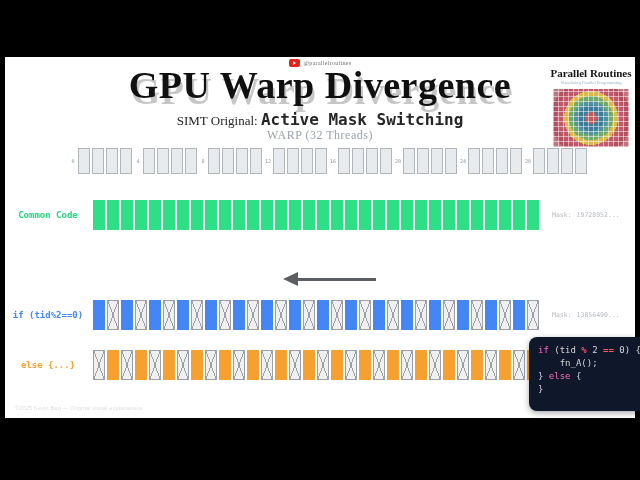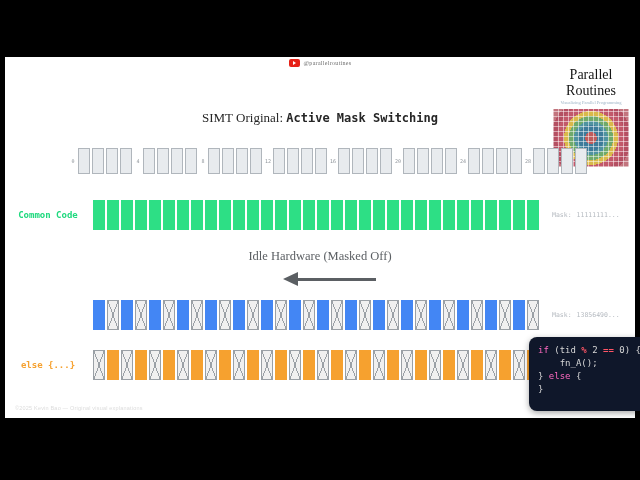--- a/index.html
+++ b/index.html
@@ -14,27 +14,27 @@
   .yt-tri{position:absolute;left:4px;top:2px;width:0;height:0;border-left:3px solid #fff;
           border-top:2px solid transparent;border-bottom:2px solid transparent;}
   .yt-handle{font-size:6px;color:#6e6e6e;letter-spacing:.3px;}
 
   
   .title{position:absolute;top:9px;left:0;width:100%;margin:0;text-align:center;
          font-size:38px;line-height:38px;font-weight:700;color:#101010;letter-spacing:.5px;
          text-shadow:2px 6px 0 #c6c6c6;}
   .subtitle{position:absolute;top:53px;left:0;width:100%;text-align:center;
             font-size:13px;color:#262626;}
-  .sub-mono{font-family:"DejaVu Sans Mono",monospace;font-size:12px;font-weight:700;}
+  .sub-mono{font-family:"DejaVu Sans Mono",monospace;font-size:16px;font-weight:700;}
   .warp-label{position:absolute;top:71px;left:0;width:100%;text-align:center;
               font-size:12px;color:#98a2ac;letter-spacing:.5px;}
 
   
   .brand{position:absolute;left:538px;top:10px;width:96px;text-align:center;}
-  .brand-name{font-size:14px;font-weight:400;color:#151515;}
+  .brand-name{font-size:11px;font-weight:700;color:#151515;}
   .brand-tag{font-size:4.5px;color:#9db4c6;margin-top:1px;}
   .brand-mosaic{width:76px;height:58px;margin:4px auto 0;
     background:
       repeating-linear-gradient(0deg, rgba(255,255,255,.5) 0 1px, transparent 1px 5px),
       repeating-linear-gradient(90deg, rgba(255,255,255,.5) 0 1px, transparent 1px 5px),
       radial-gradient(circle at 50% 50%,
         #c05c5c 0 6px,#3d7b9a 6px 13px,#4f93a0 13px 17px,#6faa6b 17px 22px,
         #d9b94a 22px 27px,#c2586a 27px 34px,#b44f62 34px 40px,#c2757e 40px 60px);
   }
 
@@ -92,31 +92,33 @@
 <div class="stage">
   <div class="card">
 
     <div class="yt-row">
       <span class="yt-icon" id="yt-icon" style="background: rgb(230, 33, 23);">
         <span class="yt-tri"></span>
       </span>
       <span class="yt-handle">@parallelroutines</span>
     </div>
 
+    <h1 class="title">GPU Warp Divergence</h1>
 
     <div class="subtitle">
       <span>SIMT Original: </span><span class="sub-mono">Active Mask Switching</span>
     </div>
 
     <div class="brand">
       <div class="brand-name">Parallel Routines</div>
       <div class="brand-tag">Visualizing Parallel Programming</div>
       <div class="brand-mosaic"></div>
     </div>
 
+    <div class="warp-label">WARP (32 Threads)</div>
 
     <div class="warp-row" id="warp-row">
         <span class="wgroup">
           <span class="widx">0</span>
           <span class="wcell"></span>
           <span class="wcell"></span>
           <span class="wcell"></span>
           <span class="wcell"></span>
         </span>
         <span class="wgroup">
@@ -201,31 +203,31 @@
           <span class="blk on" style="background: rgb(45, 223, 133);"></span>
           <span class="blk on" style="background: rgb(45, 223, 133);"></span>
           <span class="blk on" style="background: rgb(45, 223, 133);"></span>
           <span class="blk on" style="background: rgb(45, 223, 133);"></span>
           <span class="blk on" style="background: rgb(45, 223, 133);"></span>
           <span class="blk on" style="background: rgb(45, 223, 133);"></span>
           <span class="blk on" style="background: rgb(45, 223, 133);"></span>
         </div>
       <div class="mask">
         <span class="mask-l">Mask:</span>
-        <span class="mask-v">11111111...</span>
+        <span class="mask-v">19728952...</span>
       </div>
     </div>
 
-    <div class="idle-label">Idle Hardware (Masked Off)</div>
     <div class="arrow">
       <span class="arrow-head"></span>
       <span class="arrow-line"></span>
     </div>
 
     <div class="mask-row row-1">
+      <div class="row-label" style="color: rgb(67, 134, 244);">if (tid%2==0)</div>
       <div class="blocks">
           <span class="blk on" style="background: rgb(67, 134, 244);"></span>
           <span class="blk off"></span>
           <span class="blk on" style="background: rgb(67, 134, 244);"></span>
           <span class="blk off"></span>
           <span class="blk on" style="background: rgb(67, 134, 244);"></span>
           <span class="blk off"></span>
           <span class="blk on" style="background: rgb(67, 134, 244);"></span>
           <span class="blk off"></span>
           <span class="blk on" style="background: rgb(67, 134, 244);"></span>

